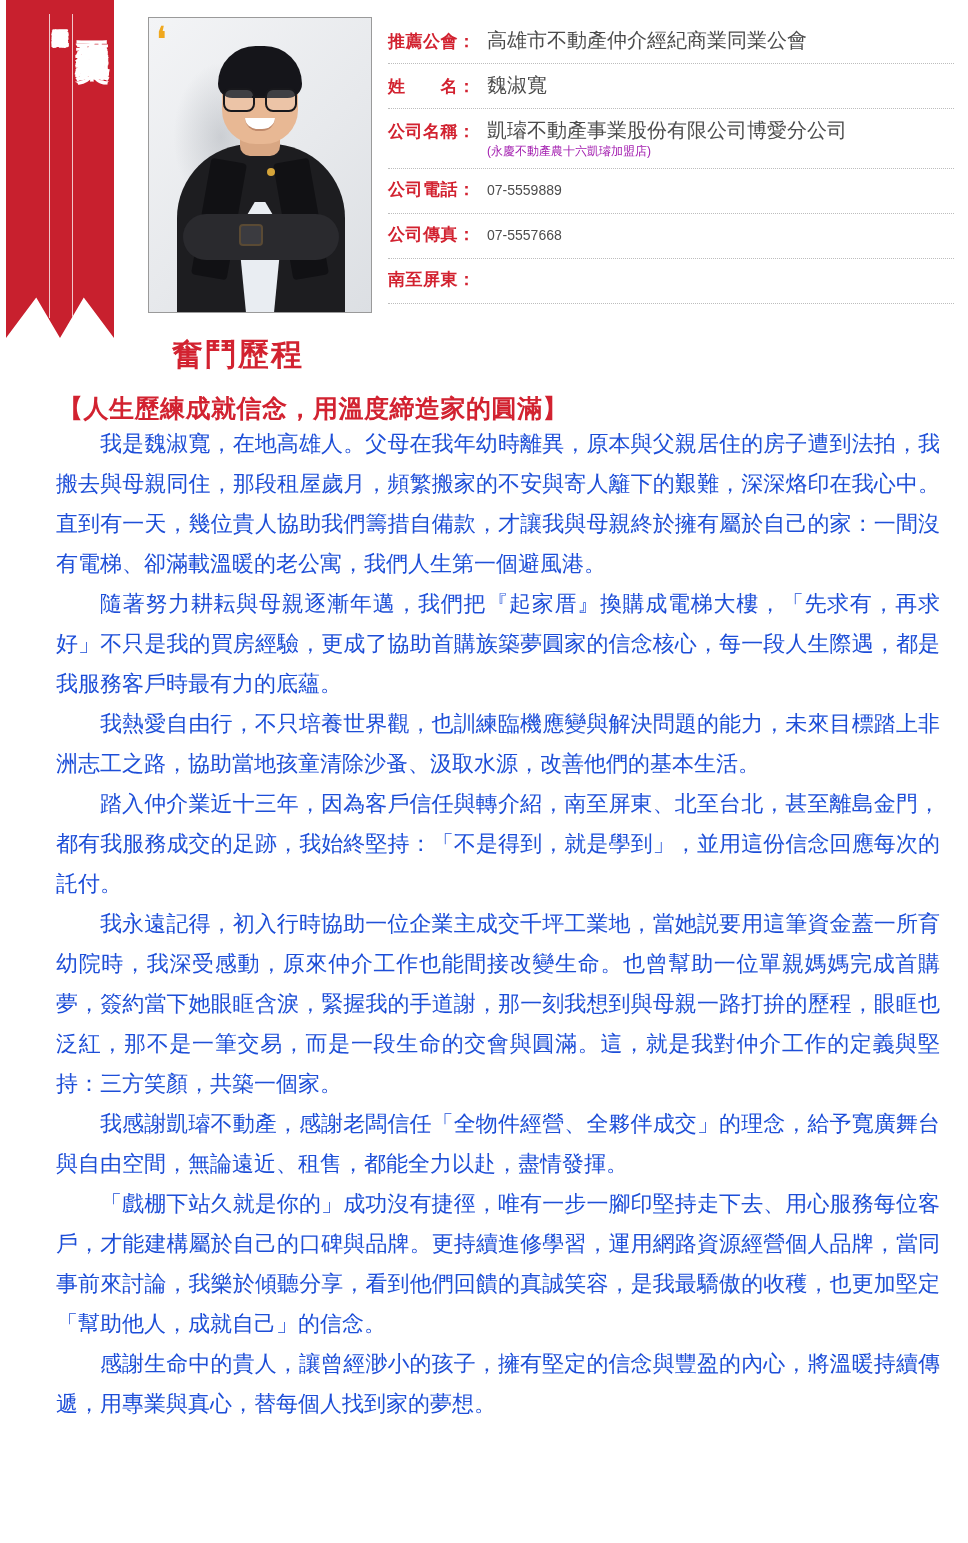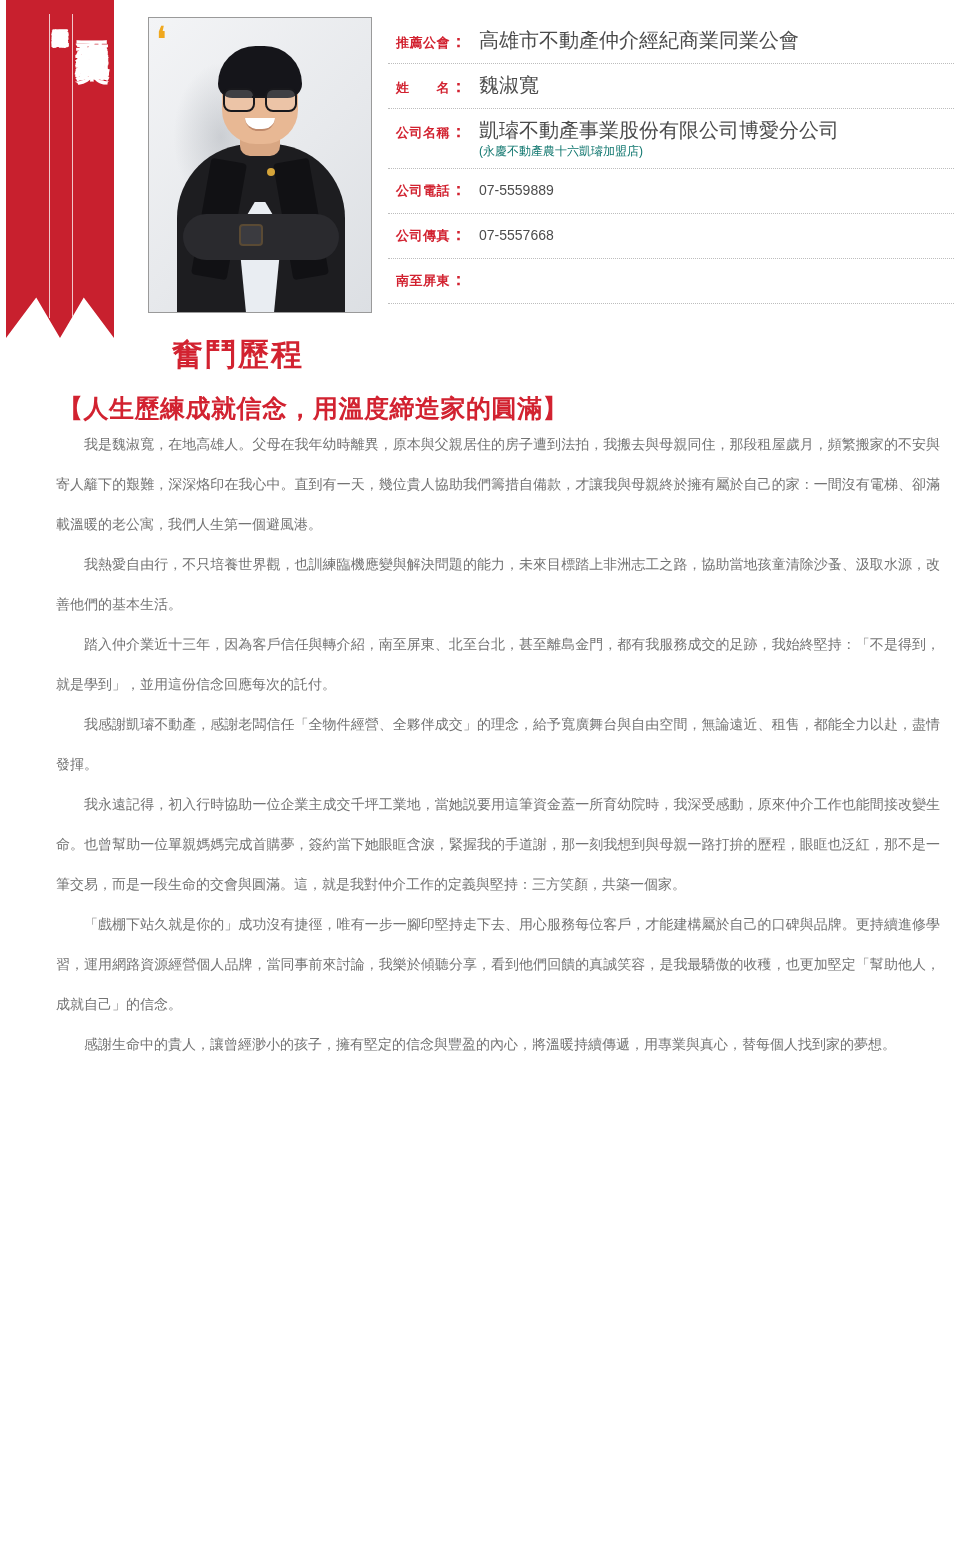--- a/index.html
+++ b/index.html
@@ -90,44 +90,44 @@
 
   
   .info{position:absolute;left:388px;top:16px;width:566px;}
   .info-row{
     display:flex;align-items:baseline;
     border-bottom:1px dotted #bdbdbd;
     padding:9px 0 9px 0;min-height:26px;
   }
   .info-row:first-child{padding-top:12px;}
   .info-label{
-    color:#d22230;font-size:13px;font-weight:bold;white-space:nowrap;
-    flex:0 0 auto;letter-spacing:.5px;margin-left:8px;
+    color:#d22230;font-size:17px;font-weight:bold;white-space:nowrap;
+    flex:0 0 auto;letter-spacing:.5px;
   }
   .info-colon{color:#d22230;font-size:17px;font-weight:bold;margin:0 2px 0 0;}
   .info-value{color:#4c4c4c;font-size:20px;line-height:1.25;margin-left:10px;}
   .info-value.small{font-size:14px;}
-  .info-sub{display:block;font-size:12px;color:#0f766e;margin-top:1px;}
+  .info-sub{display:block;font-size:12px;color:#a21caf;margin-top:1px;}
 
   
   .story-head{
     position:absolute;left:130px;top:334px;
     color:#d22230;font-size:31px;font-weight:bold;letter-spacing:2px;
     font-family:"DejaVu Sans","Liberation Sans",sans-serif;
     margin-left:42px;
   }
   .story-sub{
     position:absolute;left:58px;top:392px;
     color:#d22230;font-size:25px;font-weight:bold;letter-spacing:.5px;
   }
 
   
   .body-text{
     position:absolute;left:56px;top:424px;width:884px;
-    font-size:14px;line-height:40px;color:#737373;
+    font-size:22px;line-height:40px;color:#1d4ed8;
     text-align:justify;text-justify:inter-ideograph;
     font-family:"DejaVu Sans","Liberation Sans",sans-serif;
   }
   .body-text p{margin:0;text-indent:2em;}
 </style>
 </head>
 <body>
 
 <div class="page">
 
@@ -200,21 +200,22 @@
       <span class="info-colon">：</span>
     </div>
 
   </div>
 
   <div class="story-head">奮鬥歷程</div>
   <div class="story-sub">【人生歷練成就信念，用溫度締造家的圓滿】</div>
 
   <div class="body-text">
     <p>我是魏淑寬，在地高雄人。父母在我年幼時離異，原本與父親居住的房子遭到法拍，我搬去與母親同住，那段租屋歲月，頻繁搬家的不安與寄人籬下的艱難，深深烙印在我心中。直到有一天，幾位貴人協助我們籌措自備款，才讓我與母親終於擁有屬於自己的家：一間沒有電梯、卻滿載溫暖的老公寓，我們人生第一個避風港。</p>
+    <p>隨著努力耕耘與母親逐漸年邁，我們把『起家厝』換購成電梯大樓，「先求有，再求好」不只是我的買房經驗，更成了協助首購族築夢圓家的信念核心，每一段人生際遇，都是我服務客戶時最有力的底蘊。</p>
     <p>我熱愛自由行，不只培養世界觀，也訓練臨機應變與解決問題的能力，未來目標踏上非洲志工之路，協助當地孩童清除沙蚤、汲取水源，改善他們的基本生活。</p>
     <p>踏入仲介業近十三年，因為客戶信任與轉介紹，南至屏東、北至台北，甚至離島金門，都有我服務成交的足跡，我始終堅持：「不是得到，就是學到」，並用這份信念回應每次的託付。</p>
+    <p>我永遠記得，初入行時協助一位企業主成交千坪工業地，當她説要用這筆資金蓋一所育幼院時，我深受感動，原來仲介工作也能間接改變生命。也曾幫助一位單親媽媽完成首購夢，簽約當下她眼眶含淚，緊握我的手道謝，那一刻我想到與母親一路打拚的歷程，眼眶也泛紅，那不是一筆交易，而是一段生命的交會與圓滿。這，就是我對仲介工作的定義與堅持：三方笑顏，共築一個家。</p>
     <p>我感謝凱璿不動產，感謝老闆信任「全物件經營、全夥伴成交」的理念，給予寬廣舞台與自由空間，無論遠近、租售，都能全力以赴，盡情發揮。</p>
-    <p>我永遠記得，初入行時協助一位企業主成交千坪工業地，當她説要用這筆資金蓋一所育幼院時，我深受感動，原來仲介工作也能間接改變生命。也曾幫助一位單親媽媽完成首購夢，簽約當下她眼眶含淚，緊握我的手道謝，那一刻我想到與母親一路打拚的歷程，眼眶也泛紅，那不是一筆交易，而是一段生命的交會與圓滿。這，就是我對仲介工作的定義與堅持：三方笑顏，共築一個家。</p>
     <p>「戲棚下站久就是你的」成功沒有捷徑，唯有一步一腳印堅持走下去、用心服務每位客戶，才能建構屬於自己的口碑與品牌。更持續進修學習，運用網路資源經營個人品牌，當同事前來討論，我樂於傾聽分享，看到他們回饋的真誠笑容，是我最驕傲的收穫，也更加堅定「幫助他人，成就自己」的信念。</p>
     <p>感謝生命中的貴人，讓曾經渺小的孩子，擁有堅定的信念與豐盈的內心，將溫暖持續傳遞，用專業與真心，替每個人找到家的夢想。</p>
   </div>
 
 </div>
 
 </body></html>

